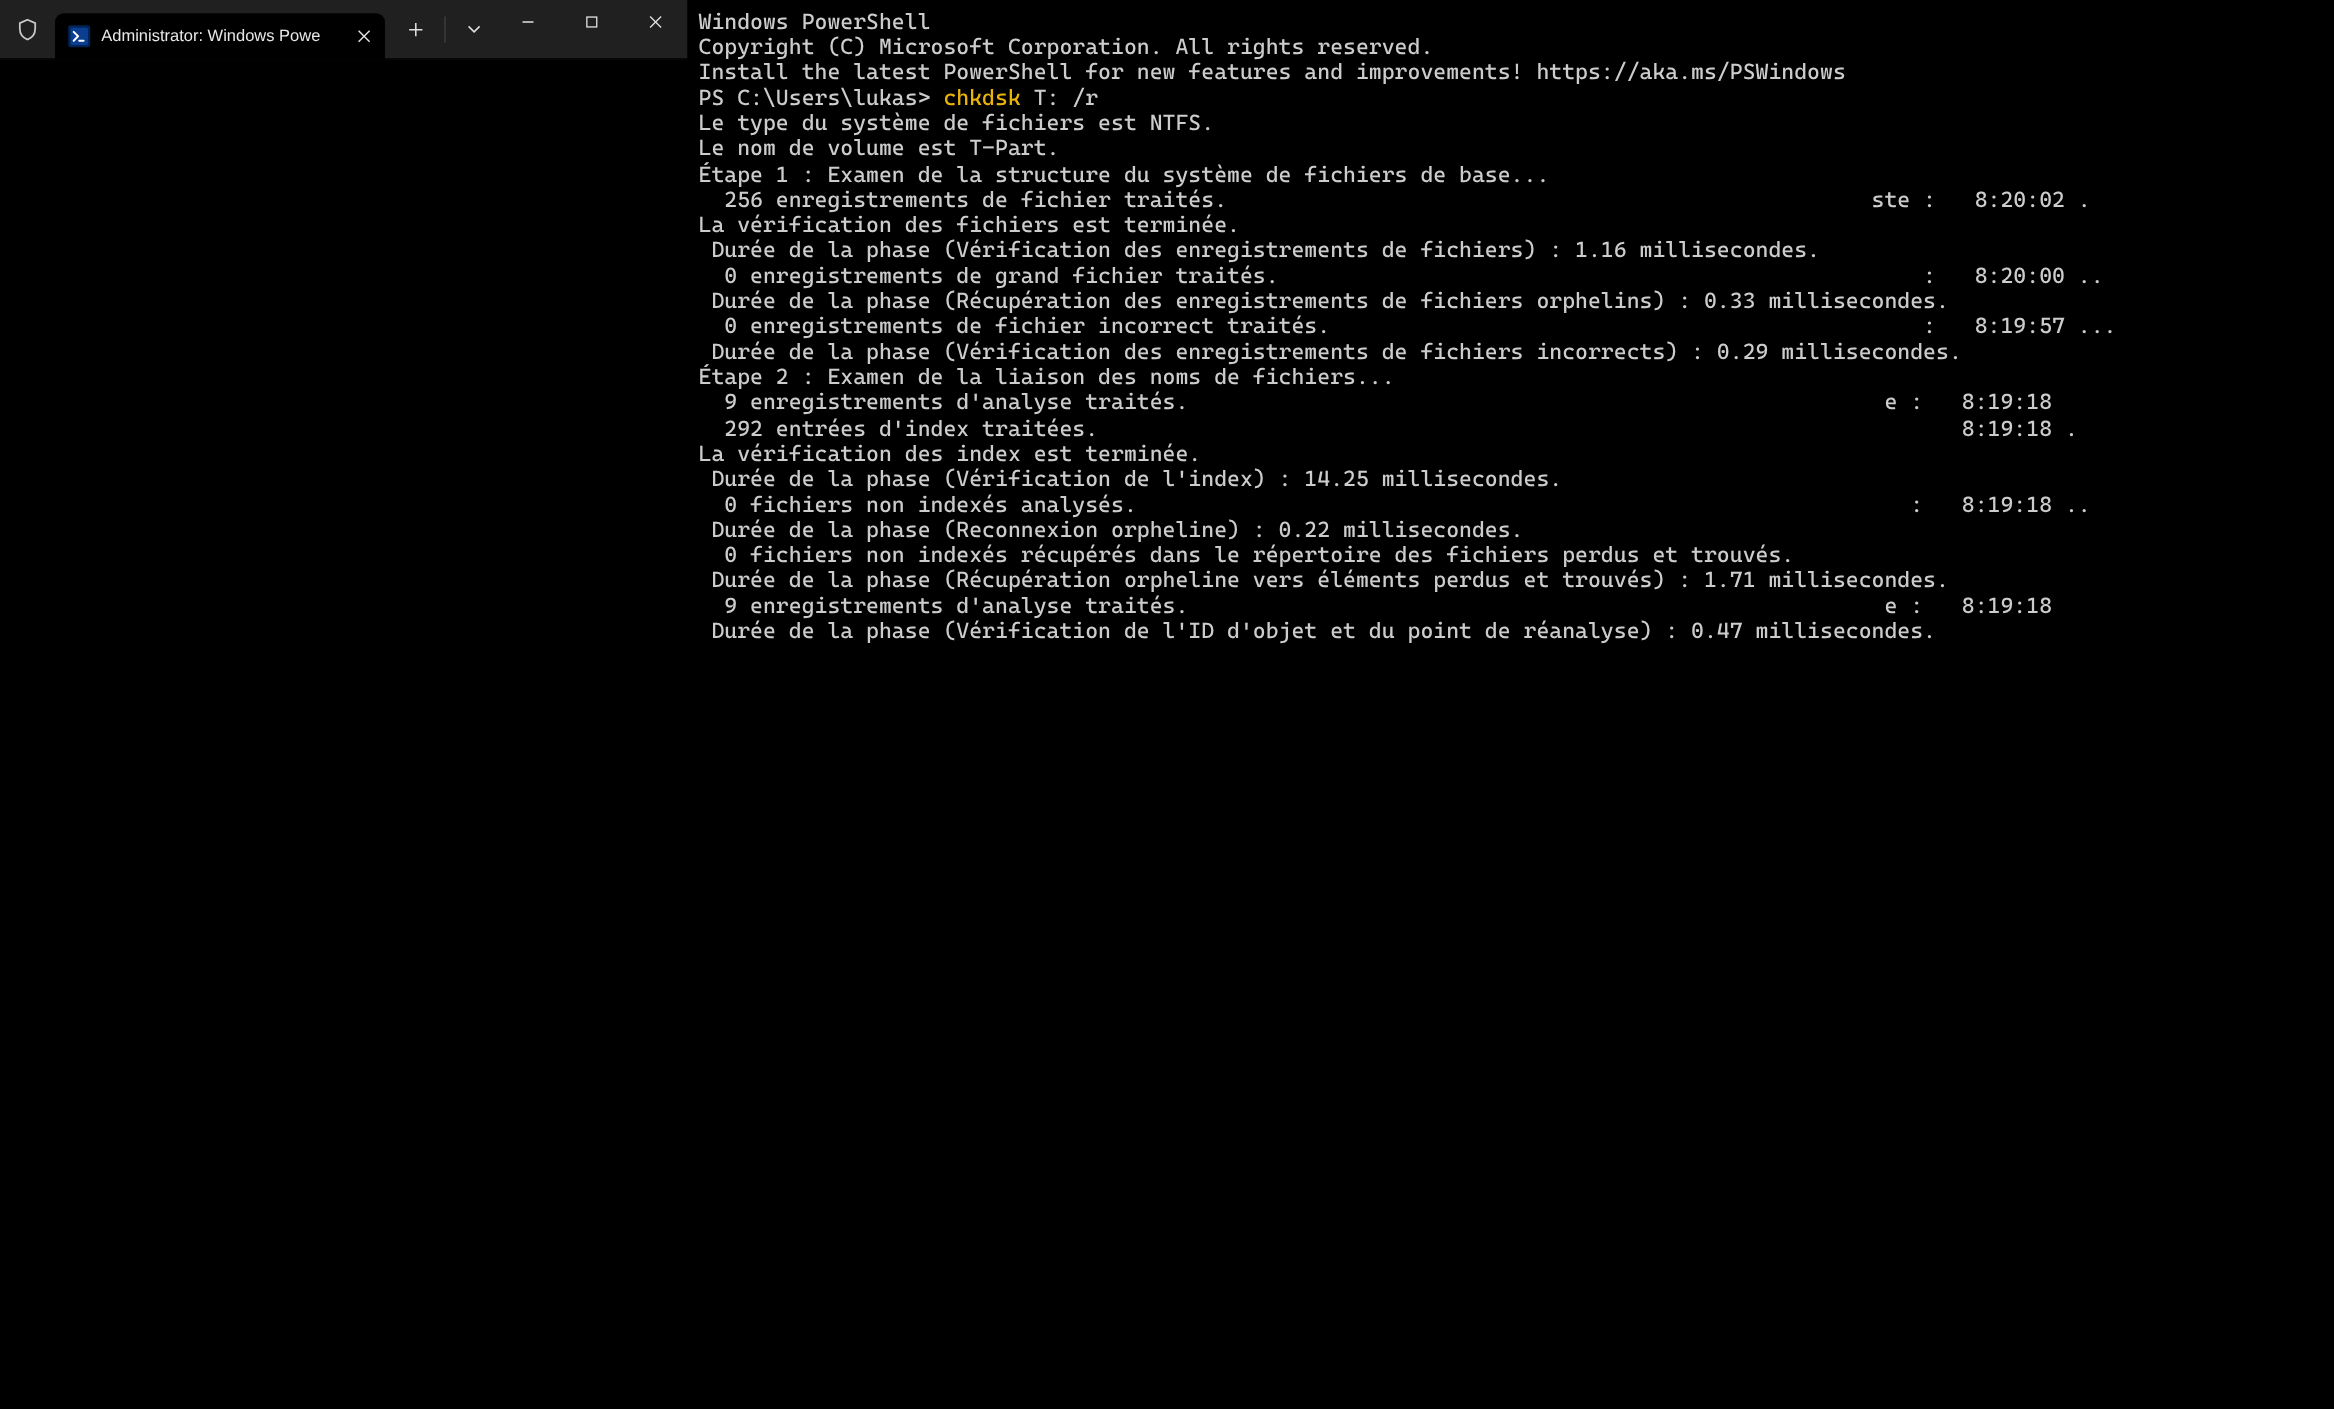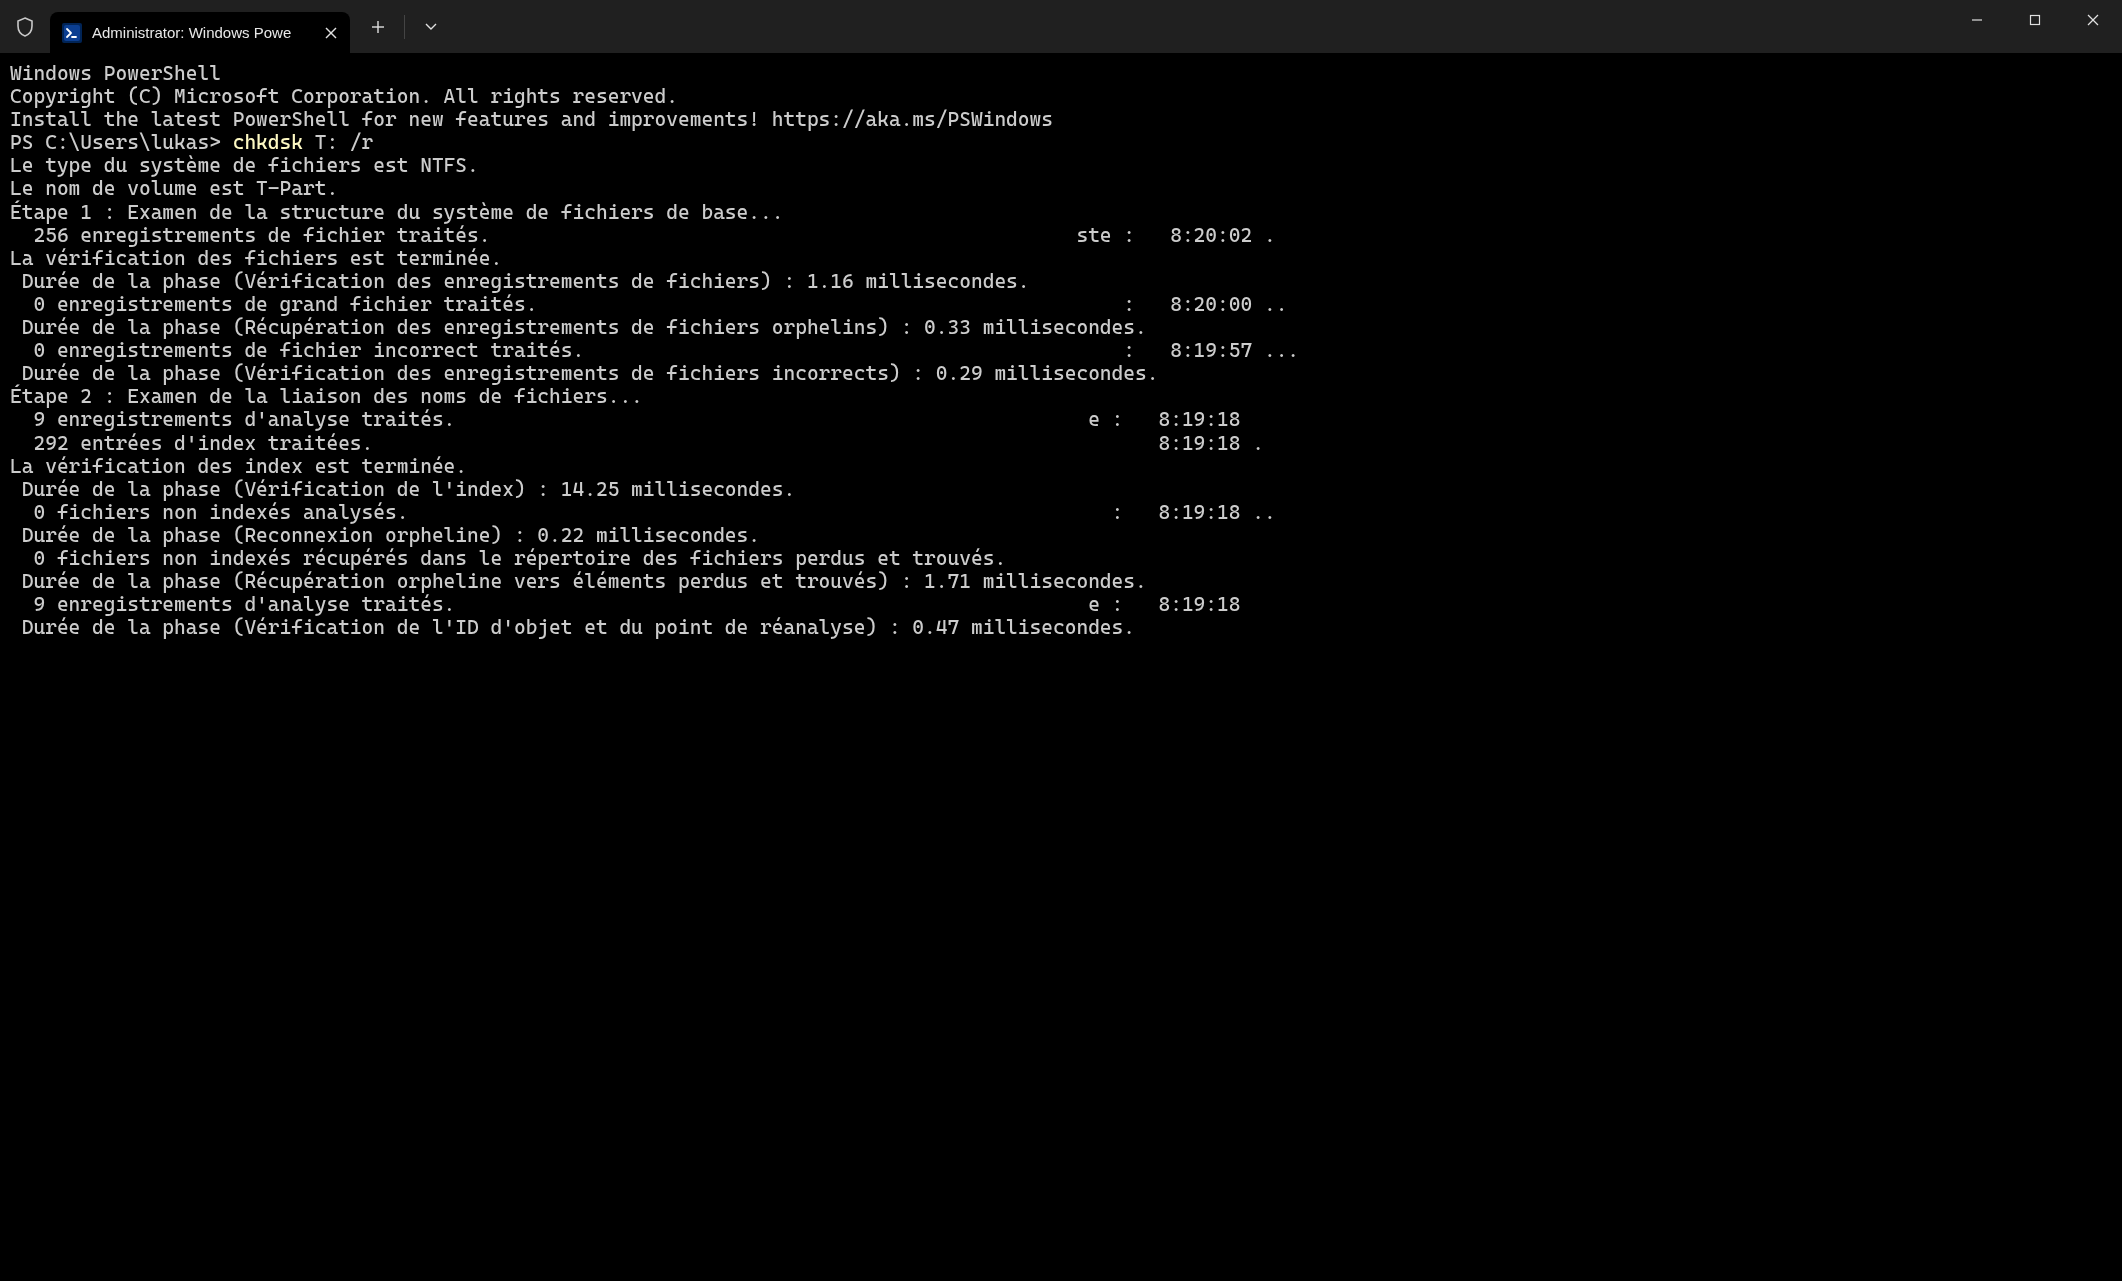--- a/index.html
+++ b/index.html
@@ -2,21 +2,21 @@
 <html><head>
   <meta charset="utf-8">
   <style>
     * { margin: 0; padding: 0; box-sizing: border-box; }
     html, body { width: 100%; height: 100%; overflow: hidden; }
     body {
       font-family: "Segoe UI", Tahoma, sans-serif;
       background: #000;
       color: #ccc;
     }
-    .window { width: 100%; height: 100%; display: flex; flex-direction: column; background: #000; }
+    .window { width: 100%; height: 100%; display: flex; background: #000; }
     .title-bar {
       display: flex;
       align-items: center;
       height: 54px;
       background: #202020;
       border-bottom: 1px solid #000;
       position: relative;
     }
     .shield-slot {
       width: 50px; height: 54px;
@@ -76,21 +76,21 @@
       font-size: 20px;
       line-height: 1.155;
       color: #cccccc;
       overflow-y: auto;
       white-space: pre;
       position: relative;
     }
     .terminal::-webkit-scrollbar { width: 14px; }
     .terminal::-webkit-scrollbar-track { background: #000; }
     .terminal::-webkit-scrollbar-thumb { background: #555; border-radius: 7px; }
-    .cmd { color: #fef9c3; }
+    .cmd { color: #eab308; }
     .line { display: block; }
   </style>
 </head>
 <body>
 
 <div class="window">
 
   <div class="title-bar">
     <div class="shield-slot">
       <svg width="18" height="20" viewBox="0 0 18 20" fill="none" stroke="currentColor" stroke-width="1.6">

